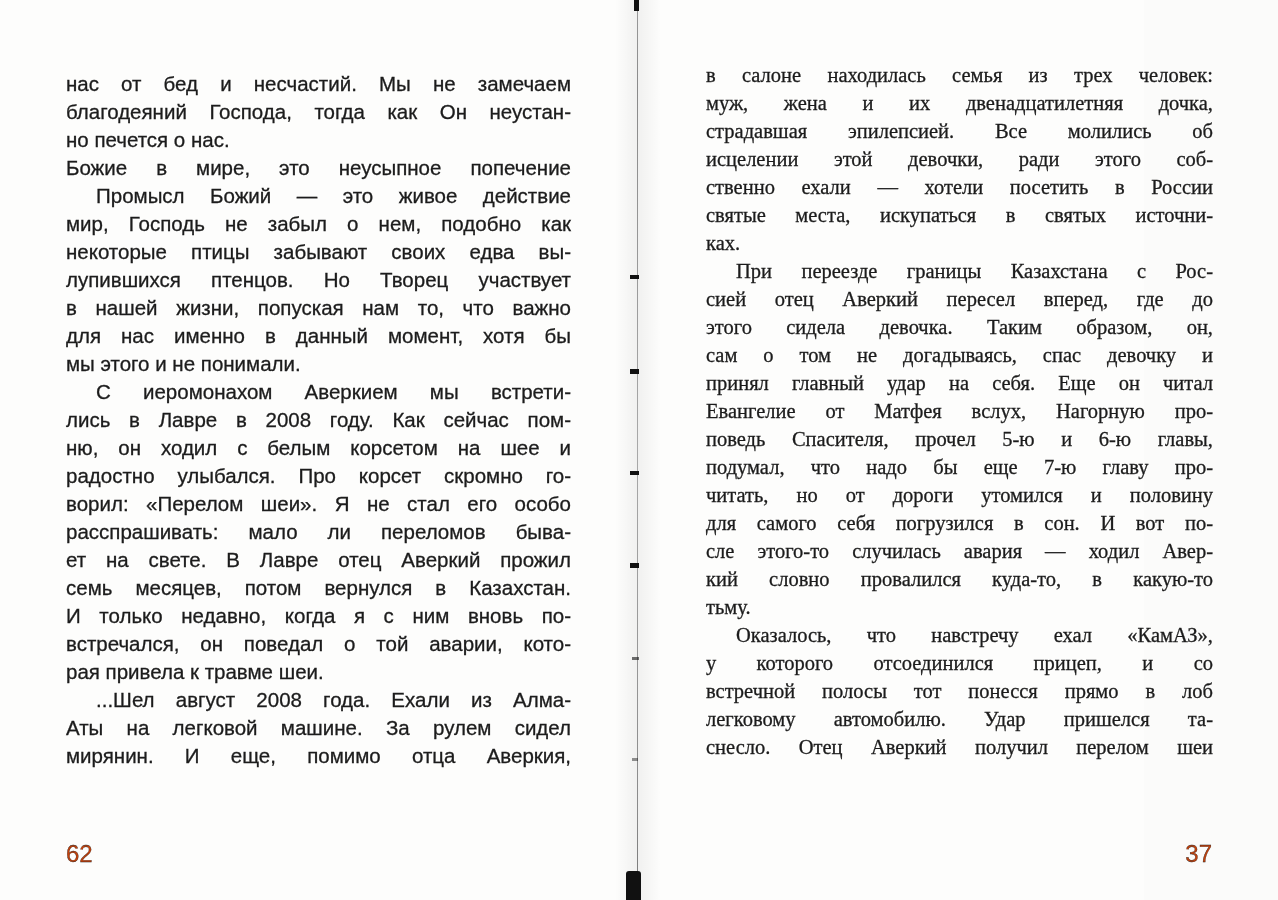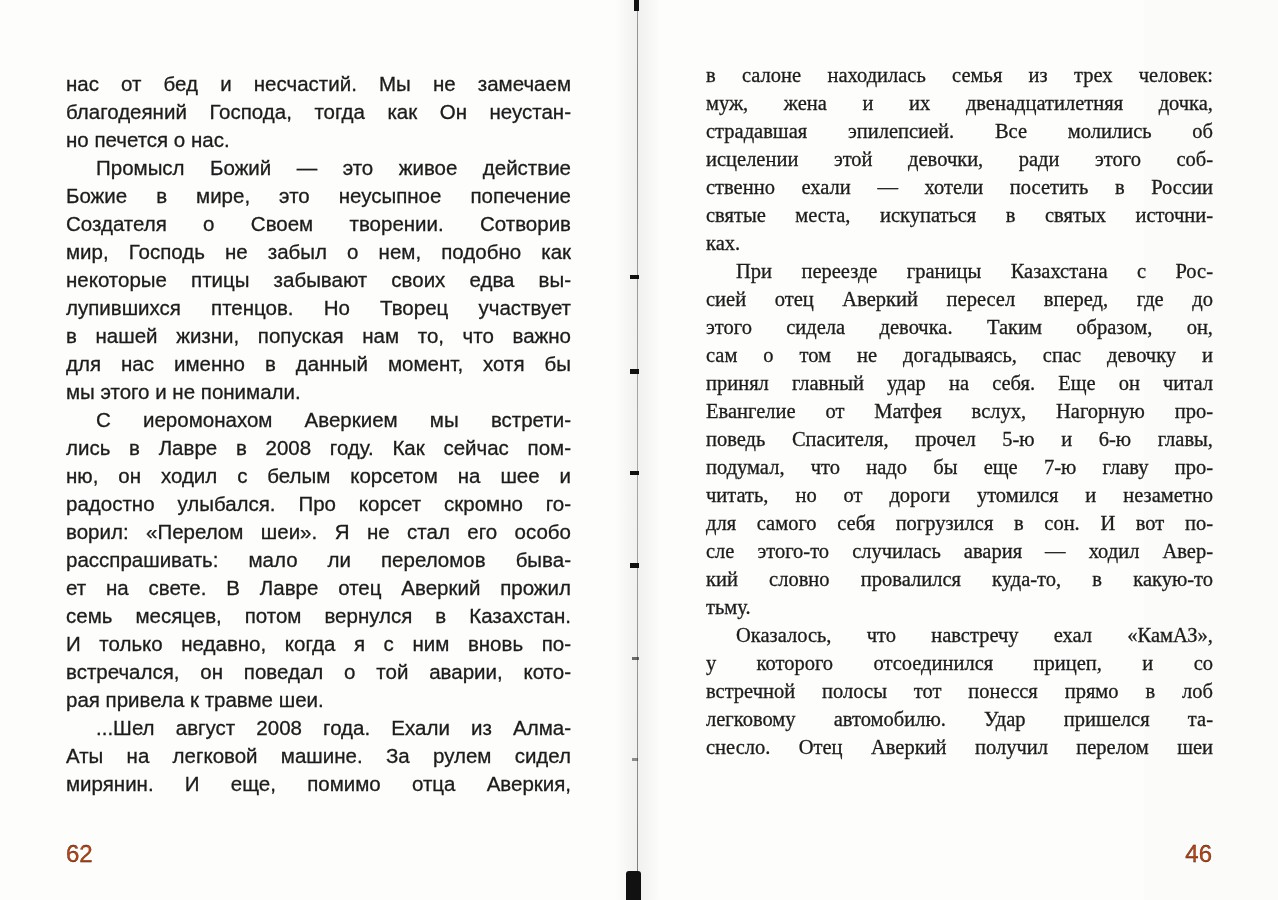--- a/index.html
+++ b/index.html
@@ -59,23 +59,22 @@
 </head>
 <body>
 
 <div class="spread">
 
   <div class="page" id="page-left">
     <div class="textblock" id="left-text">
         <div class="line">нас от бед и несчастий. Мы не замечаем</div>
         <div class="line">благодеяний Господа, тогда как Он неустан-</div>
         <div class="line last">но печется о нас.</div>
+        <div class="line">Божие в мире, это неусыпное попечение</div>
         <div class="line indent">Промысл Божий — это живое действие</div>
-        <div class="line">Божие в мире, это неусыпное попечение</div>
-        <div class="line">Создателя о Своем творении. Сотворив</div>
         <div class="line">мир, Господь не забыл о нем, подобно как</div>
         <div class="line">некоторые птицы забывают своих едва вы-</div>
         <div class="line">лупившихся птенцов. Но Творец участвует</div>
         <div class="line">в нашей жизни, попуская нам то, что важно</div>
         <div class="line">для нас именно в данный момент, хотя бы</div>
         <div class="line last">мы этого и не понимали.</div>
         <div class="line indent">С иеромонахом Аверкием мы встрети-</div>
         <div class="line">лись в Лавре в 2008 году. Как сейчас пом-</div>
         <div class="line">ню, он ходил с белым корсетом на шее и</div>
         <div class="line">радостно улыбался. Про корсет скромно го-</div>
@@ -103,32 +102,32 @@
         <div class="line">святые места, искупаться в святых источни-</div>
         <div class="line last">ках.</div>
         <div class="line indent">При переезде границы Казахстана с Рос-</div>
         <div class="line">сией отец Аверкий пересел вперед, где до</div>
         <div class="line">этого сидела девочка. Таким образом, он,</div>
         <div class="line">сам о том не догадываясь, спас девочку и</div>
         <div class="line">принял главный удар на себя. Еще он читал</div>
         <div class="line">Евангелие от Матфея вслух, Нагорную про-</div>
         <div class="line">поведь Спасителя, прочел 5-ю и 6-ю главы,</div>
         <div class="line">подумал, что надо бы еще 7-ю главу про-</div>
-        <div class="line">читать, но от дороги утомился и незаметно</div>
+        <div class="line">читать, но от дороги утомился и половину</div>
         <div class="line">для самого себя погрузился в сон. И вот по-</div>
         <div class="line">сле этого-то случилась авария — ходил Авер-</div>
         <div class="line">кий словно провалился куда-то, в какую-то</div>
         <div class="line last">тьму.</div>
         <div class="line indent">Оказалось, что навстречу ехал «КамАЗ»,</div>
         <div class="line">у которого отсоединился прицеп, и со</div>
         <div class="line">встречной полосы тот понесся прямо в лоб</div>
         <div class="line">легковому автомобилю. Удар пришелся та-</div>
         <div class="line">снесло. Отец Аверкий получил перелом шеи</div>
       </div>
-    <div class="page-number" id="pn-right">46</div>
+    <div class="page-number" id="pn-right">37</div>
   </div>
 
   <div class="gutter-shade"></div>
   <div class="gutter-line"></div>
 
   <div class="mark" id="mark-top"></div>
   <div class="mark" id="mark-1"></div>
   <div class="mark" id="mark-2"></div>
   <div class="mark" id="mark-3"></div>
   <div class="mark" id="mark-4"></div>

